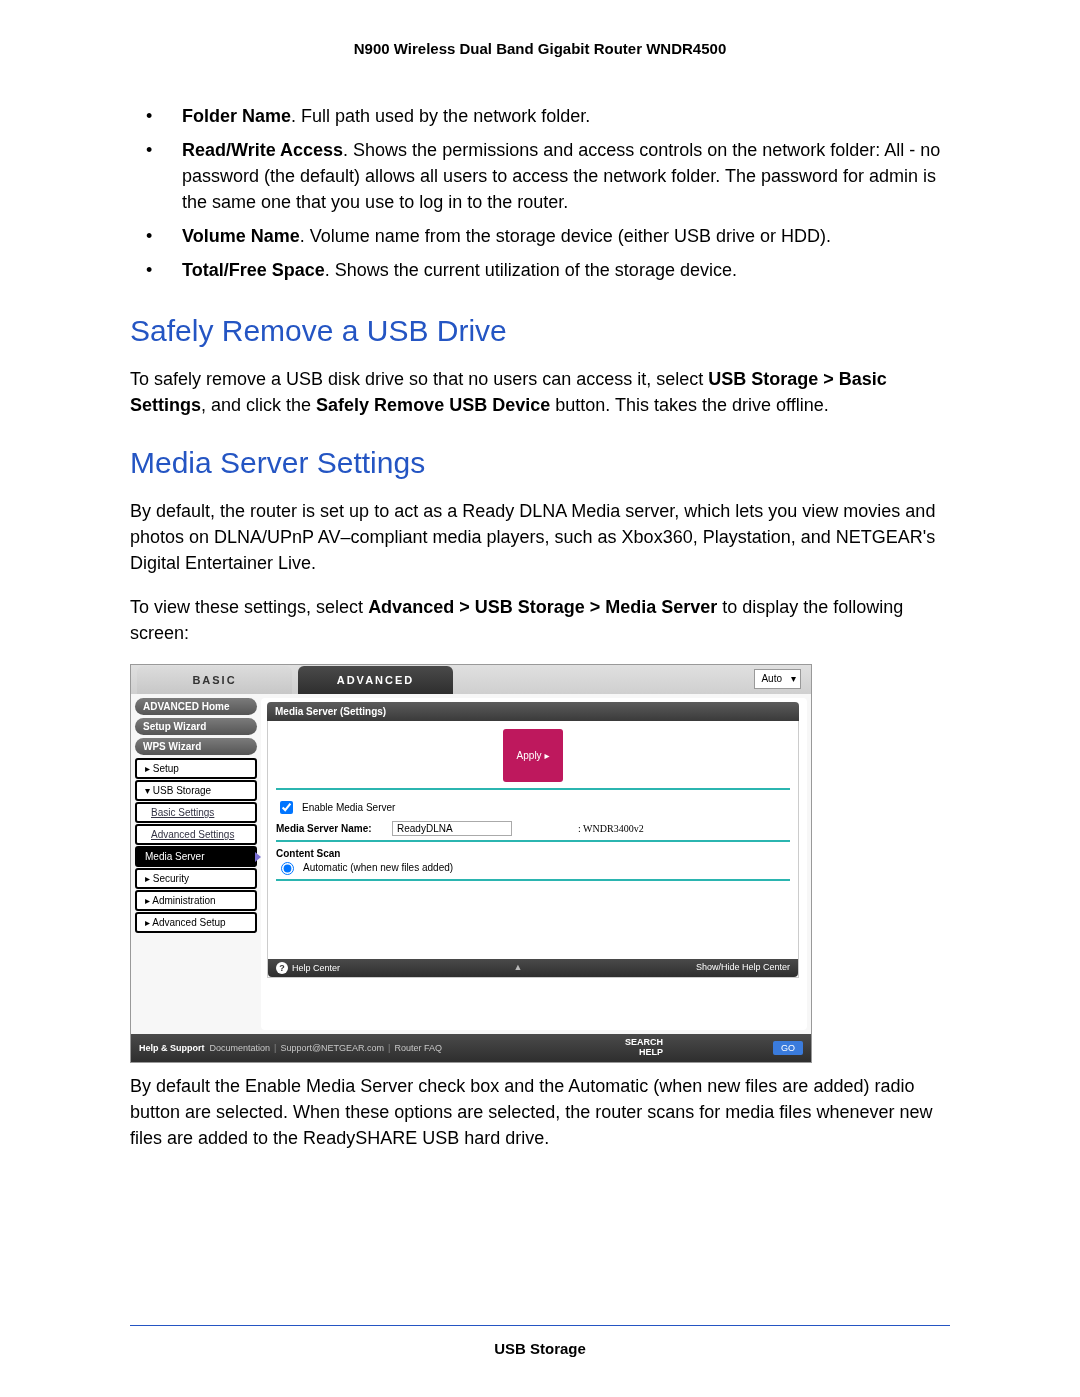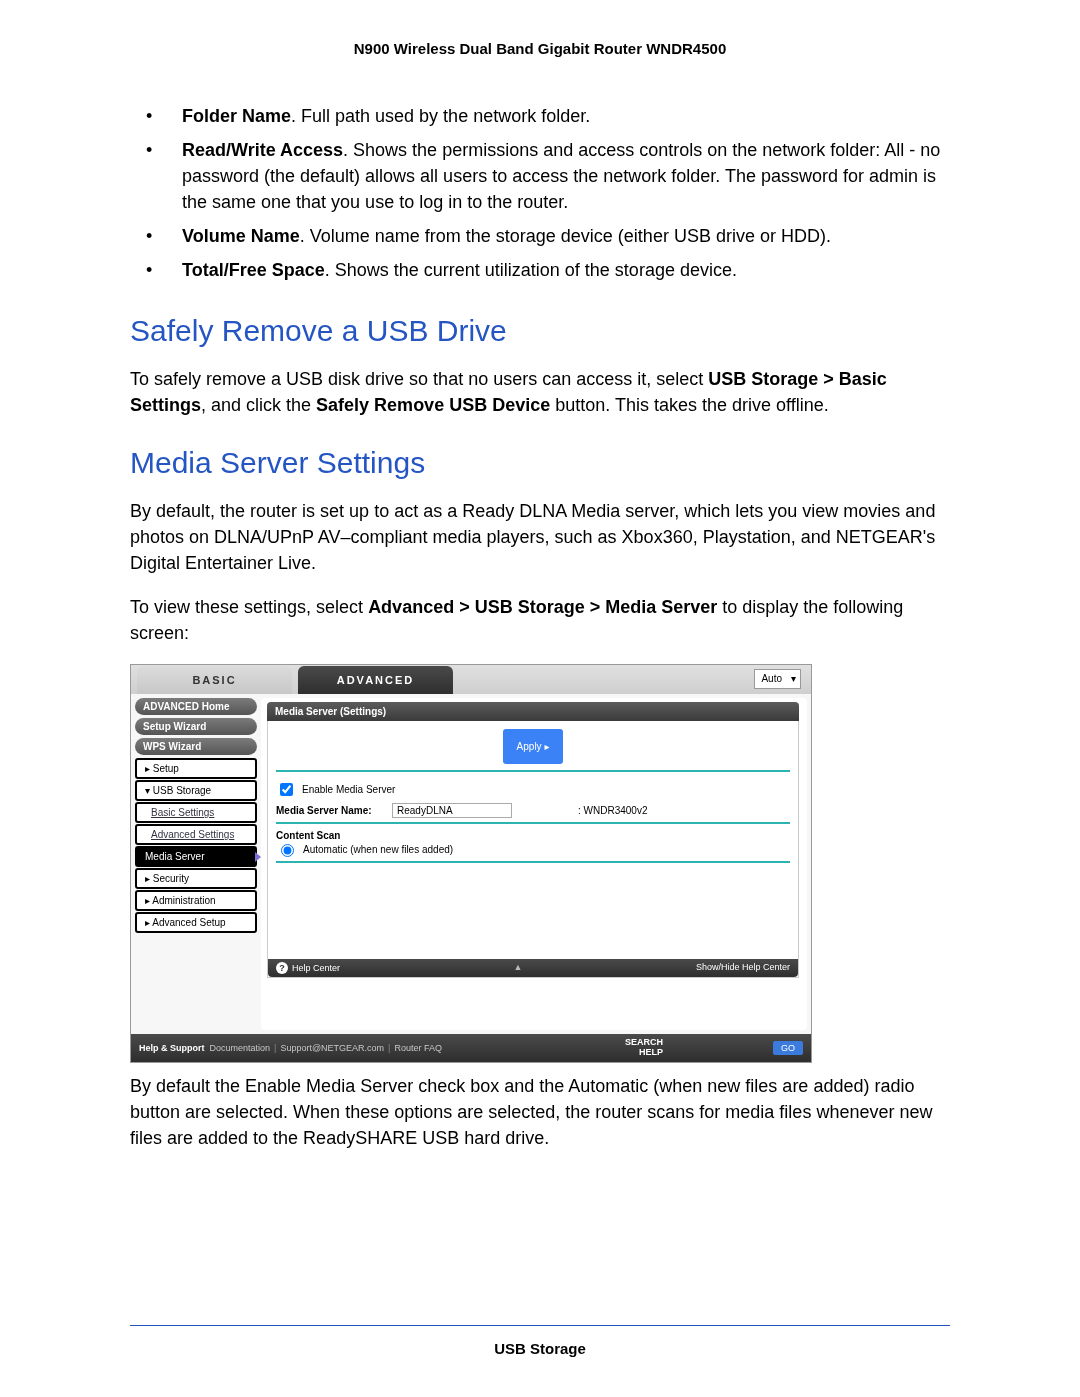--- a/index.html
+++ b/index.html
@@ -26,21 +26,21 @@
   .shot .body{display:flex;background:#f7f7f7;height:340px;}
   .shot .side{width:130px;padding:4px;box-sizing:border-box;}
   .pill{background:linear-gradient(#7b7b7b,#555);color:#fff;font-size:10px;font-weight:bold;border-radius:10px;padding:3px 8px;margin-bottom:3px;}
   .row{background:#fff;border:2px solid #000000;font-size:10px;padding:3px 8px;margin-bottom:1px;border-radius:3px;}
   .row.sel{background:#000000;color:#fff;position:relative;}
   .row.sel::after{content:"";position:absolute;right:-6px;top:50%;transform:translateY(-50%);border-left:6px solid #7a6fd4;border-top:5px solid transparent;border-bottom:5px solid transparent;}
   .row.sub{padding-left:14px;text-decoration:underline;color:#334;}
   .main{flex:1;padding:4px 8px 4px 6px;box-sizing:border-box;background:#fff;margin:4px 4px 4px 0;border-radius:4px;position:relative;}
   .panelhdr{background:linear-gradient(#5c5c5c,#3a3a3a);color:#fff;font-size:10px;font-weight:bold;padding:4px 8px;border-radius:4px 4px 0 0;}
   .panelbody{border:1px solid #ccc;border-top:none;padding:8px;font-size:10px;min-height:240px;position:relative;}
-  .apply{background:#3b82f6;color:#fff;border:none;border-radius:3px;font-size:10px;padding:12px 14px;display:block;margin:0 auto 6px auto;}
+  .apply{background:#be185d;color:#fff;border:none;border-radius:3px;font-size:10px;padding:21px 14px;display:block;margin:0 auto 6px auto;}
   .hr-teal{border:none;border-top:2px solid #2bb5b0;margin:4px 0 8px 0;}
   .hr-teal2{border:none;border-top:2px solid #2bb5b0;margin:4px 0 6px 0;}
   .fld{display:flex;align-items:center;gap:6px;margin-bottom:4px;}
   .fld input[type=text]{border:1px solid #aaa;font-size:10px;padding:1px 4px;width:110px;}
   .helpbar{position:absolute;left:0;right:0;bottom:0;background:linear-gradient(#4a4a4a,#2e2e2e);color:#fff;font-size:9px;display:flex;justify-content:space-between;padding:3px 8px;border-radius:0 0 4px 4px;gap:16px;}
   .helpq{background:#fff;color:#333;border-radius:50%;width:12px;height:12px;display:inline-flex;align-items:center;justify-content:center;font-weight:bold;margin-right:4px;font-size:9px;}
   .caretup{color:#bbb;}
   .footer{background:linear-gradient(#4a4a4a,#2e2e2e);color:#c8c8c8;font-size:9px;display:flex;align-items:center;justify-content:space-between;padding:4px 8px;}
   .footer a{color:#c8c8c8;text-decoration:none;}
   .footer .sep{margin:0 4px;color:#888;}
@@ -103,21 +103,21 @@
             <div class="panelbody">
               <button class="apply">Apply ▸</button>
               <hr class="hr-teal">
               <div class="fld">
                 <input type="checkbox" checked="" style="">
                 <span>Enable Media Server</span>
               </div>
               <div class="fld">
                 <span style="width:110px;font-weight:bold;">Media Server Name:</span>
                 <input type="text" value="ReadyDLNA" style="">
-                <span style="margin-left:60px;">: WNDR3400v2</span>
+                <span style="margin-left:60px;font-family:Liberation Serif, serif;">: WNDR3400v2</span>
               </div>
               <hr class="hr-teal2">
               <div style="font-weight:bold;">Content Scan</div>
               <div class="fld">
                 <input type="radio" checked="" style="">
                 <span>Automatic (when new files added)</span>
               </div>
               <hr class="hr-teal2">
               <div class="helpbar">
                 <span><span class="helpq">?</span><span>Help Center</span></span>

